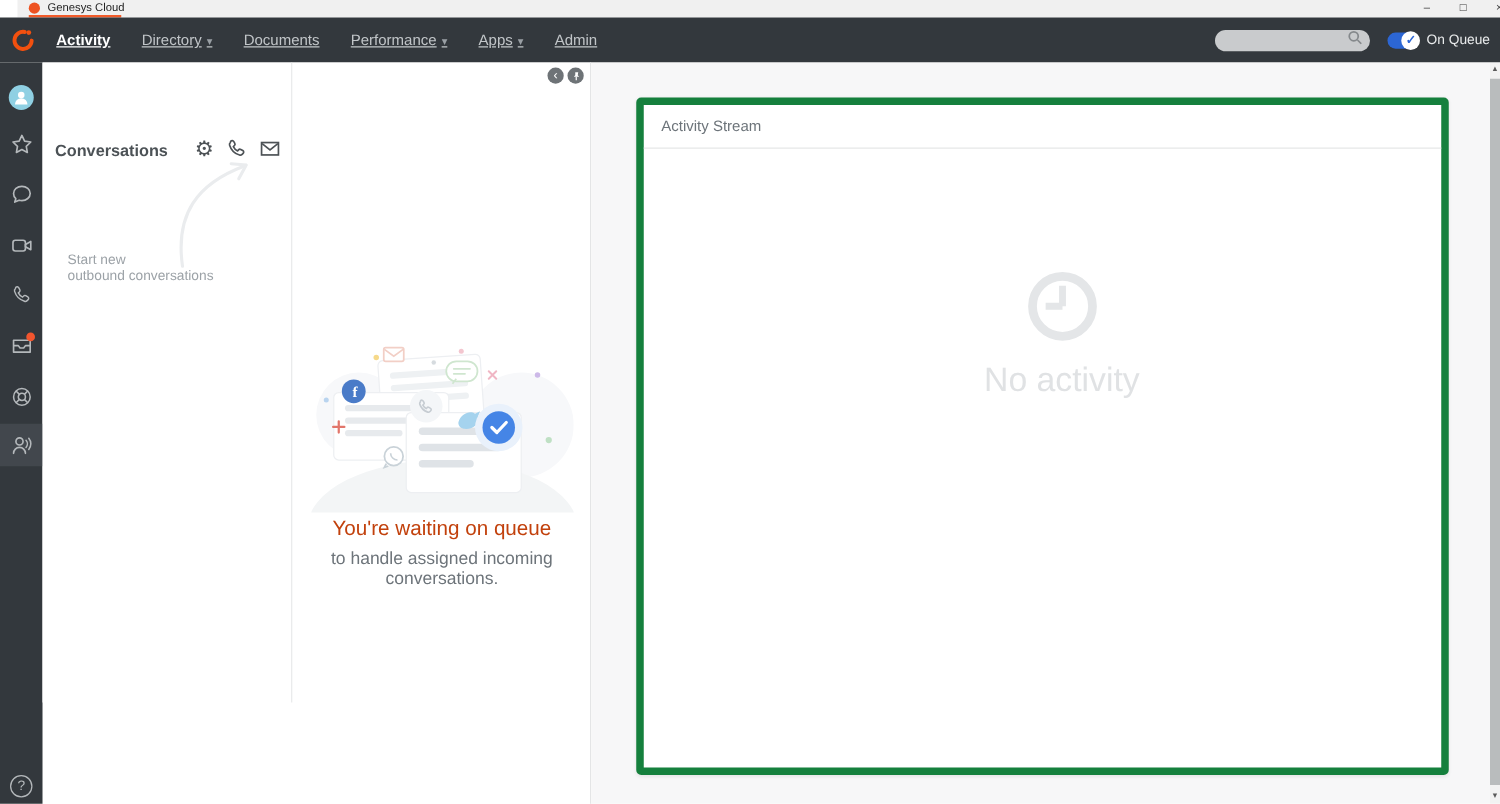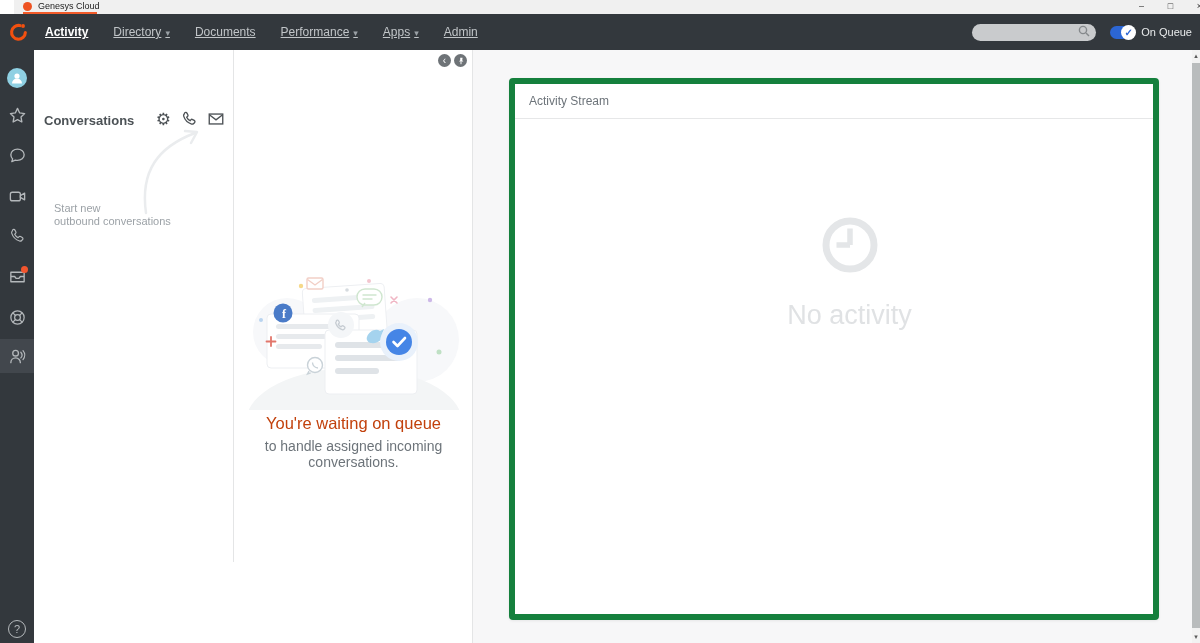--- a/index.html
+++ b/index.html
@@ -72,21 +72,21 @@
     font-size:14px; color:#6d747a; }
   
   .stream-area { position:absolute; left:473px; top:50px; width:719px; height:593px;
     background:#f7f7f8; }
   .stream-card { position:absolute; left:36px; top:28px; width:650px; height:542px;
     background:#fff; border:6px solid #15803d; border-radius:4px;
     box-shadow:0 1px 3px rgba(0,0,0,.07); }
   .stream-header { height:35px; border-bottom:1px solid #e6e7e8; font-size:12px;
     line-height:35px; color:#6d747a; padding-left:14px; }
   .no-activity-wrap { position:absolute; left:0; top:130px; width:669px; text-align:center; }
-  .no-activity-text { margin-top:20px; font-size:27px; color:#e0e2e4; }
+  .no-activity-text { margin-top:8px; font-size:27px; color:#e0e2e4; }
   
   .scrollbar { position:absolute; left:1192px; top:50px; width:8px; height:593px;
     background:#f2f2f2; }
   .scroll-arrow { position:absolute; left:0; width:8px; height:12px; font-size:7px;
     line-height:12px; text-align:center; color:#5a5a5a; cursor:pointer; }
   .scroll-thumb { position:absolute; left:0px; top:13px; width:8px; height:565px;
     background:#b9bcbd; cursor:pointer; }
 </style>
 </head>
 <body>

